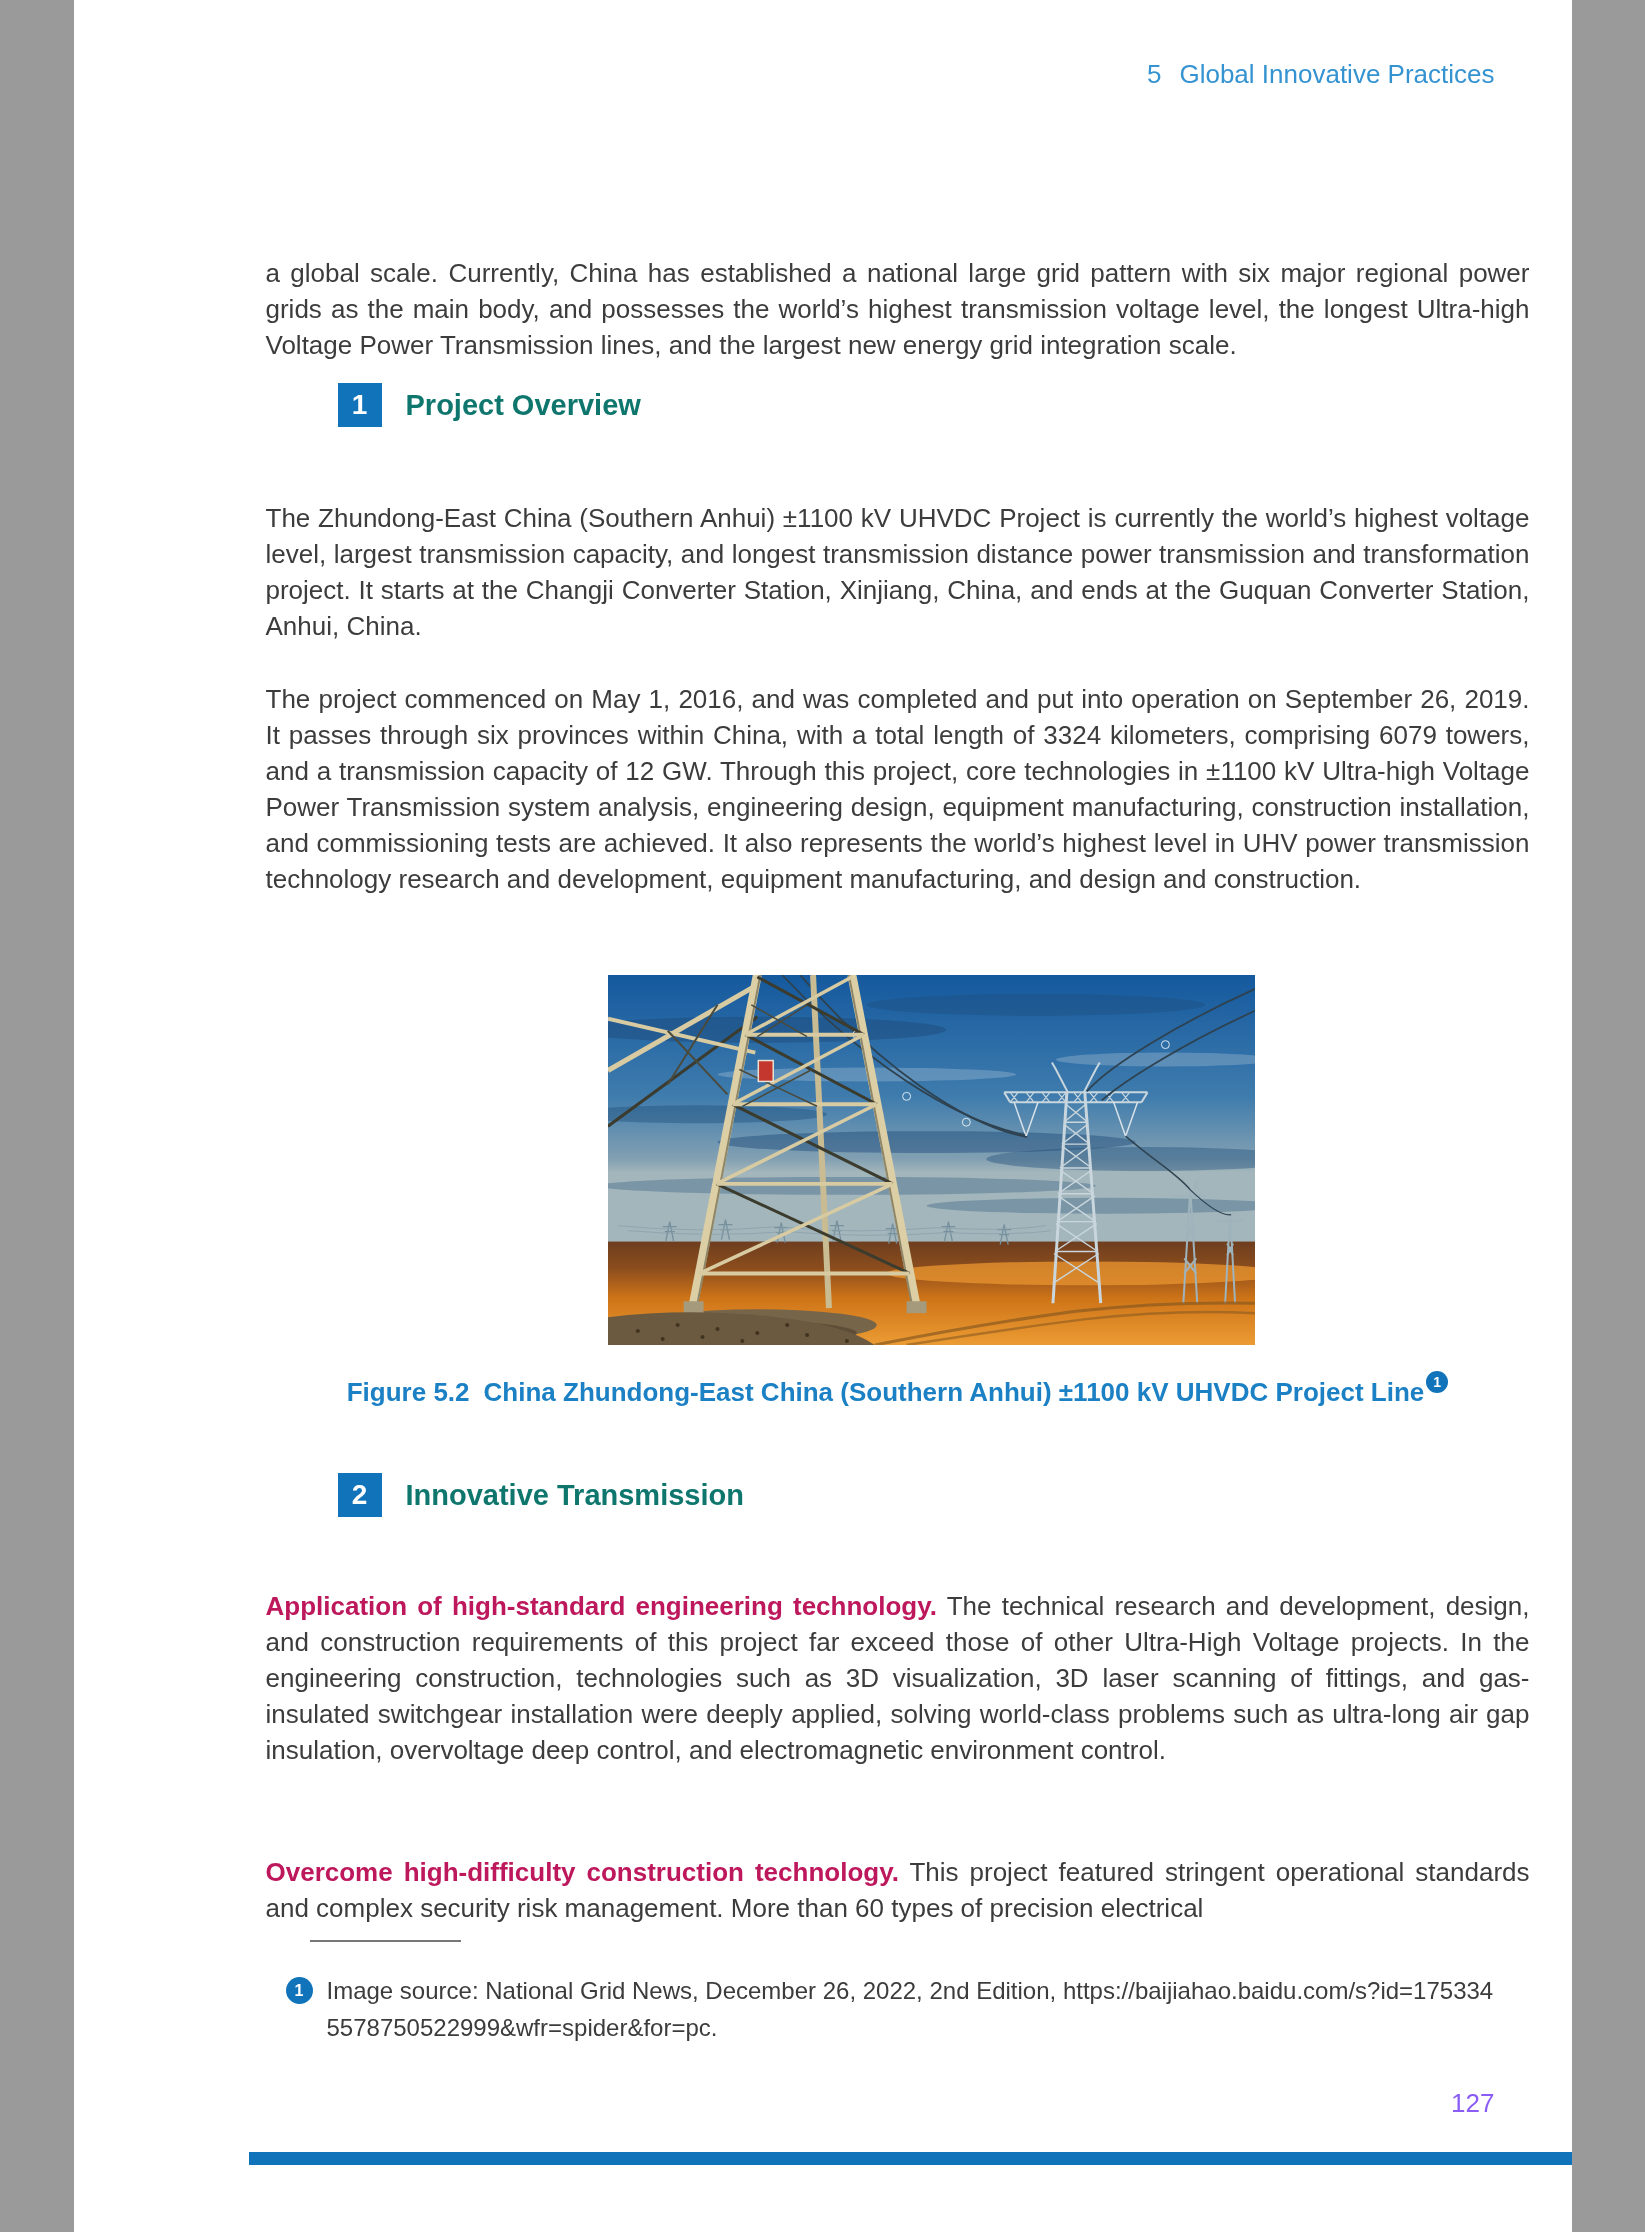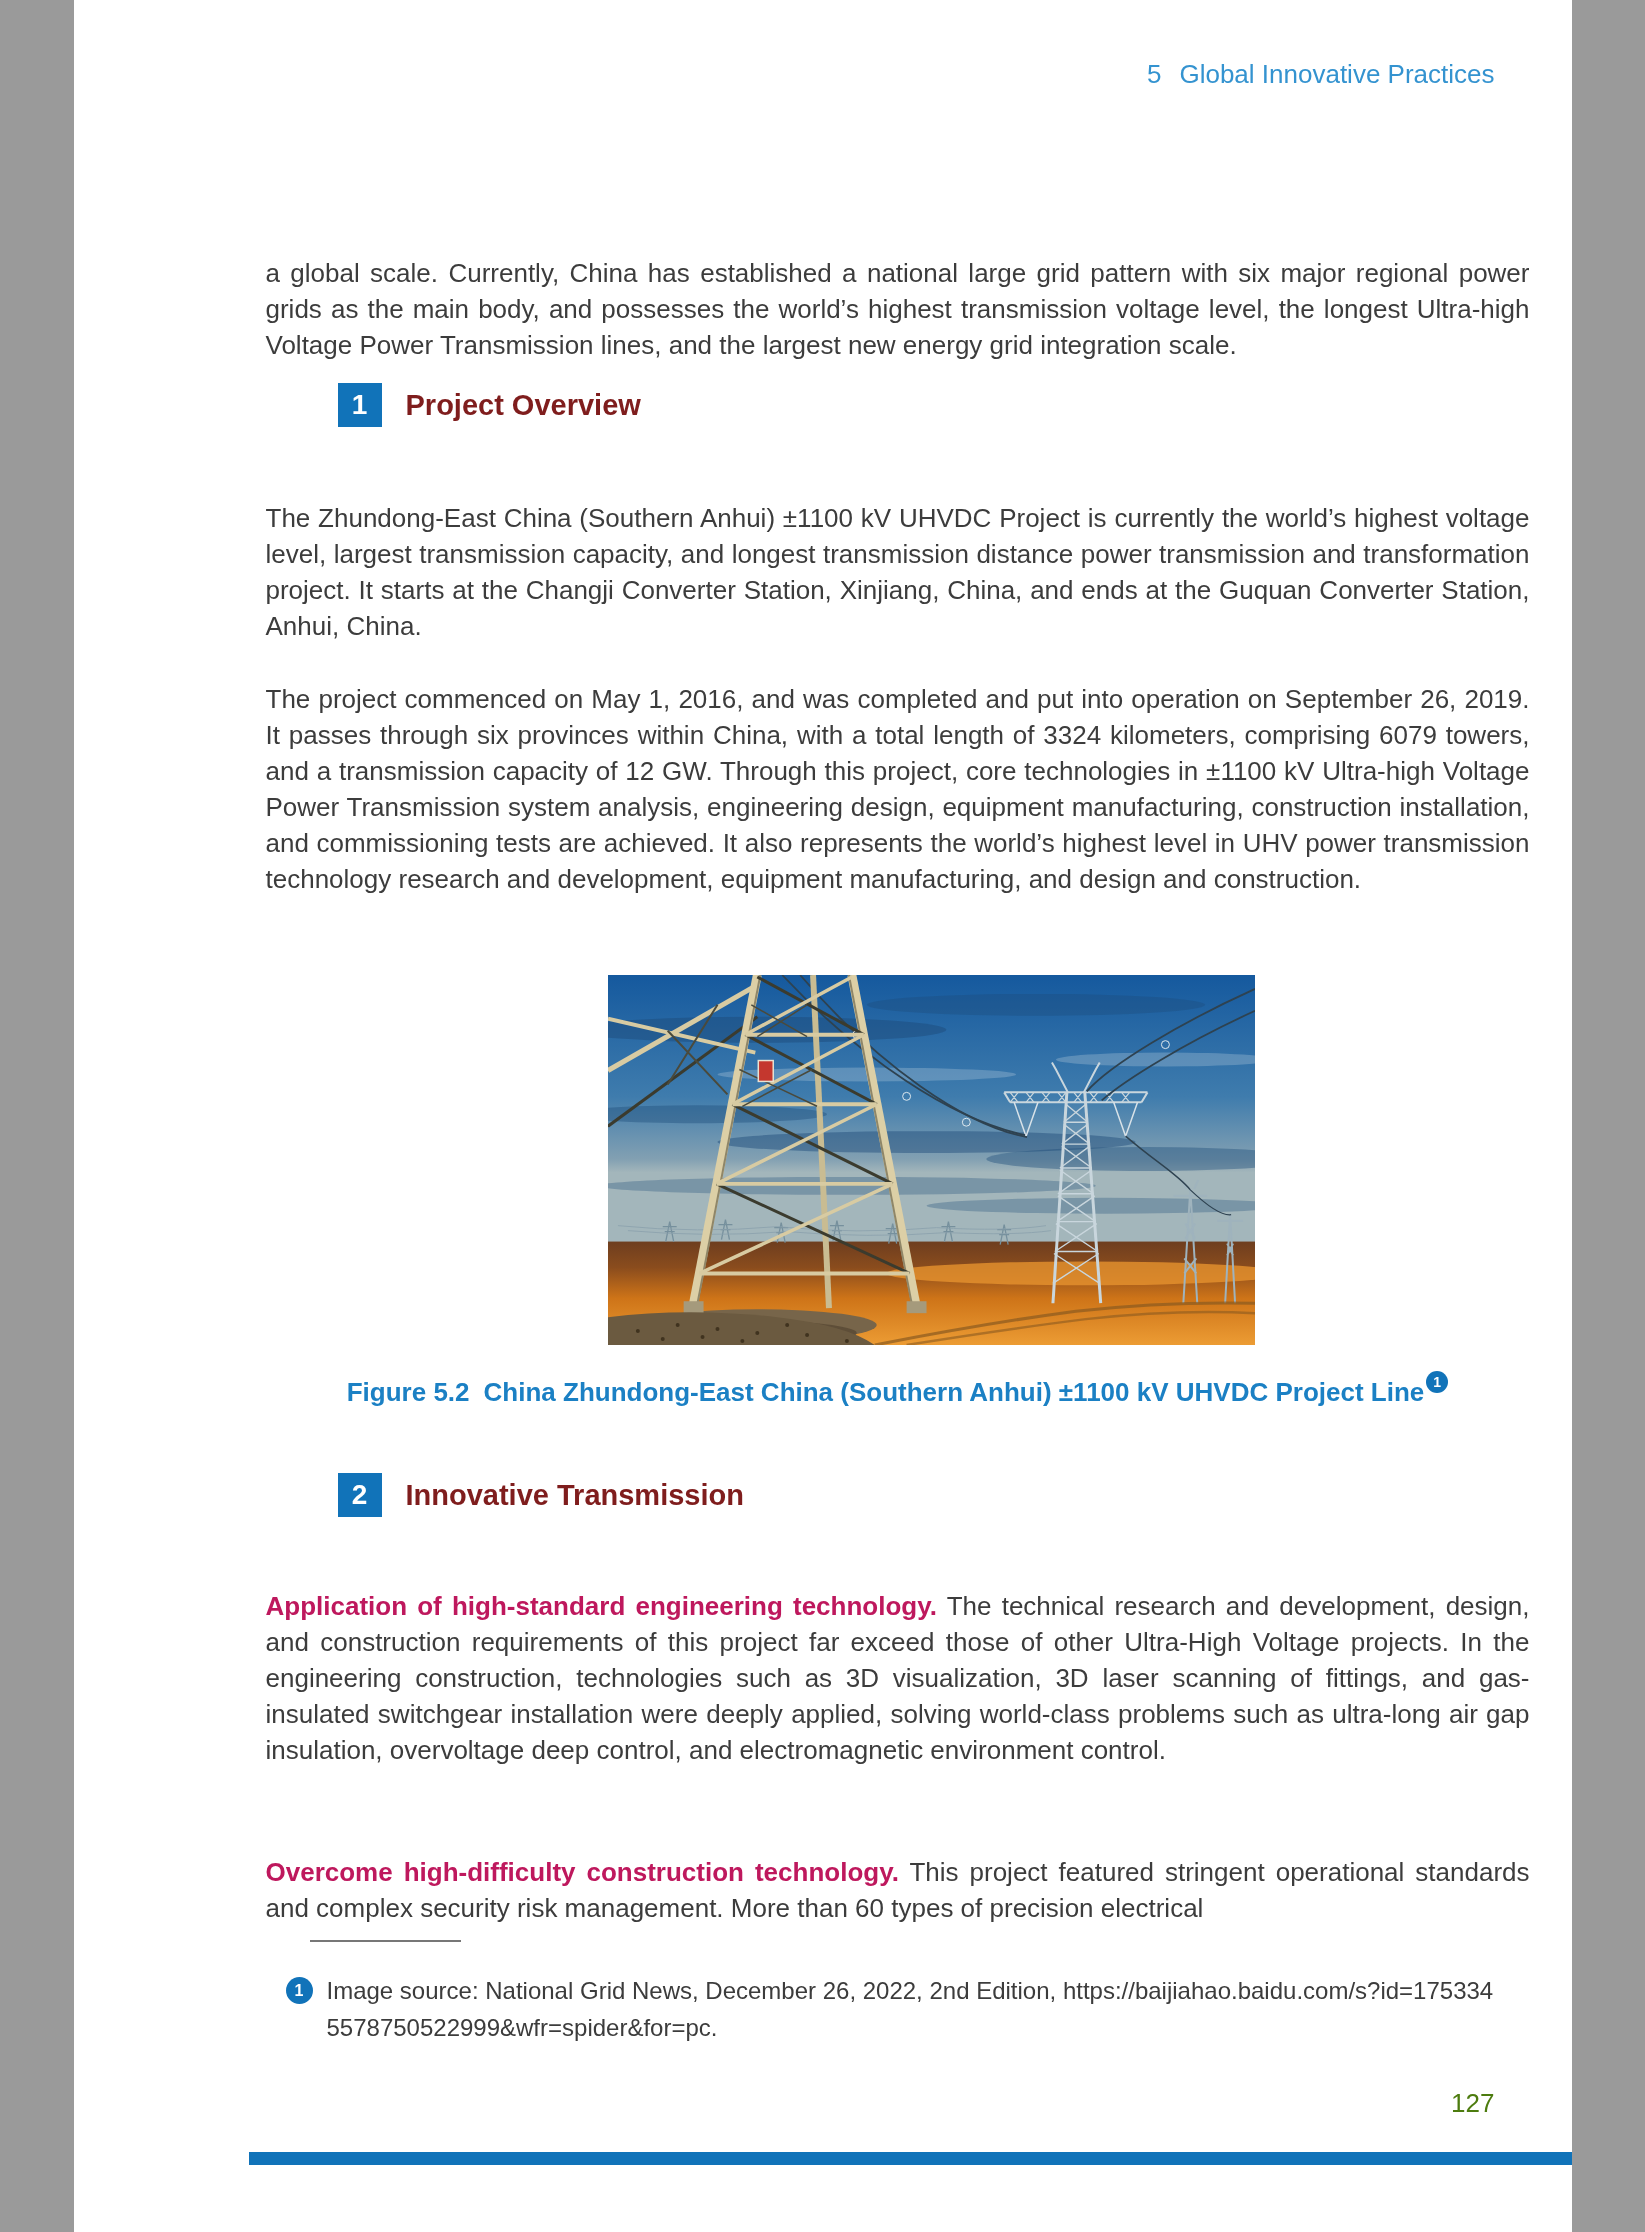--- a/index.html
+++ b/index.html
@@ -25,21 +25,21 @@
   .lead{color:#be185d;font-weight:bold;}
   .section-heading{
     position:absolute;left:264px;
     display:flex;align-items:center;gap:24px;
   }
   .num-box{
     width:44px;height:44px;background:#1173b9;
     color:#fff;font-size:28px;font-weight:bold;
     display:flex;align-items:center;justify-content:center;
   }
-  .section-title{font-size:29px;font-weight:bold;color:#7f1d1d;}
+  .section-title{font-size:29px;font-weight:bold;color:#0f766e;}
   .photo-frame{position:absolute;left:534px;top:975px;width:647px;height:370px;}
   .photo-frame svg{display:block;width:647px;height:370px;}
   .figure-caption{
     position:absolute;left:192px;top:1371px;width:1264px;
     text-align:center;font-size:26px;font-weight:bold;color:#1b80c4;
   }
   .fig-label{margin-right:14px;}
   .fig-ref{
     display:inline-block;width:22px;height:22px;line-height:22px;
     background:#1173b9;color:#fff;border-radius:50%;
@@ -59,21 +59,21 @@
   }
   .side-label{
     position:absolute;left:1544px;top:1520px;
     transform:rotate(-90deg);transform-origin:0 0;
     font-size:26px;color:#3493d0;white-space:pre;
   }
   .side-tab{
     position:absolute;left:1598px;top:1429px;
     width:96px;height:96px;border-radius:50%;background:#1173b9;
   }
-  .page-number{position:absolute;top:2088px;right:77px;font-size:26px;color:#4d7c0f;}
+  .page-number{position:absolute;top:2088px;right:77px;font-size:26px;color:#8b5cf6;}
   .bottom-bar{position:absolute;left:175px;top:2152px;width:1471px;height:13px;background:#1173b9;}
 </style>
 </head>
 <body>
 
 <div class="page">
 
   <div class="page-header">
     <span class="chap-num">5</span><span>Global Innovative Practices</span>
   </div>

